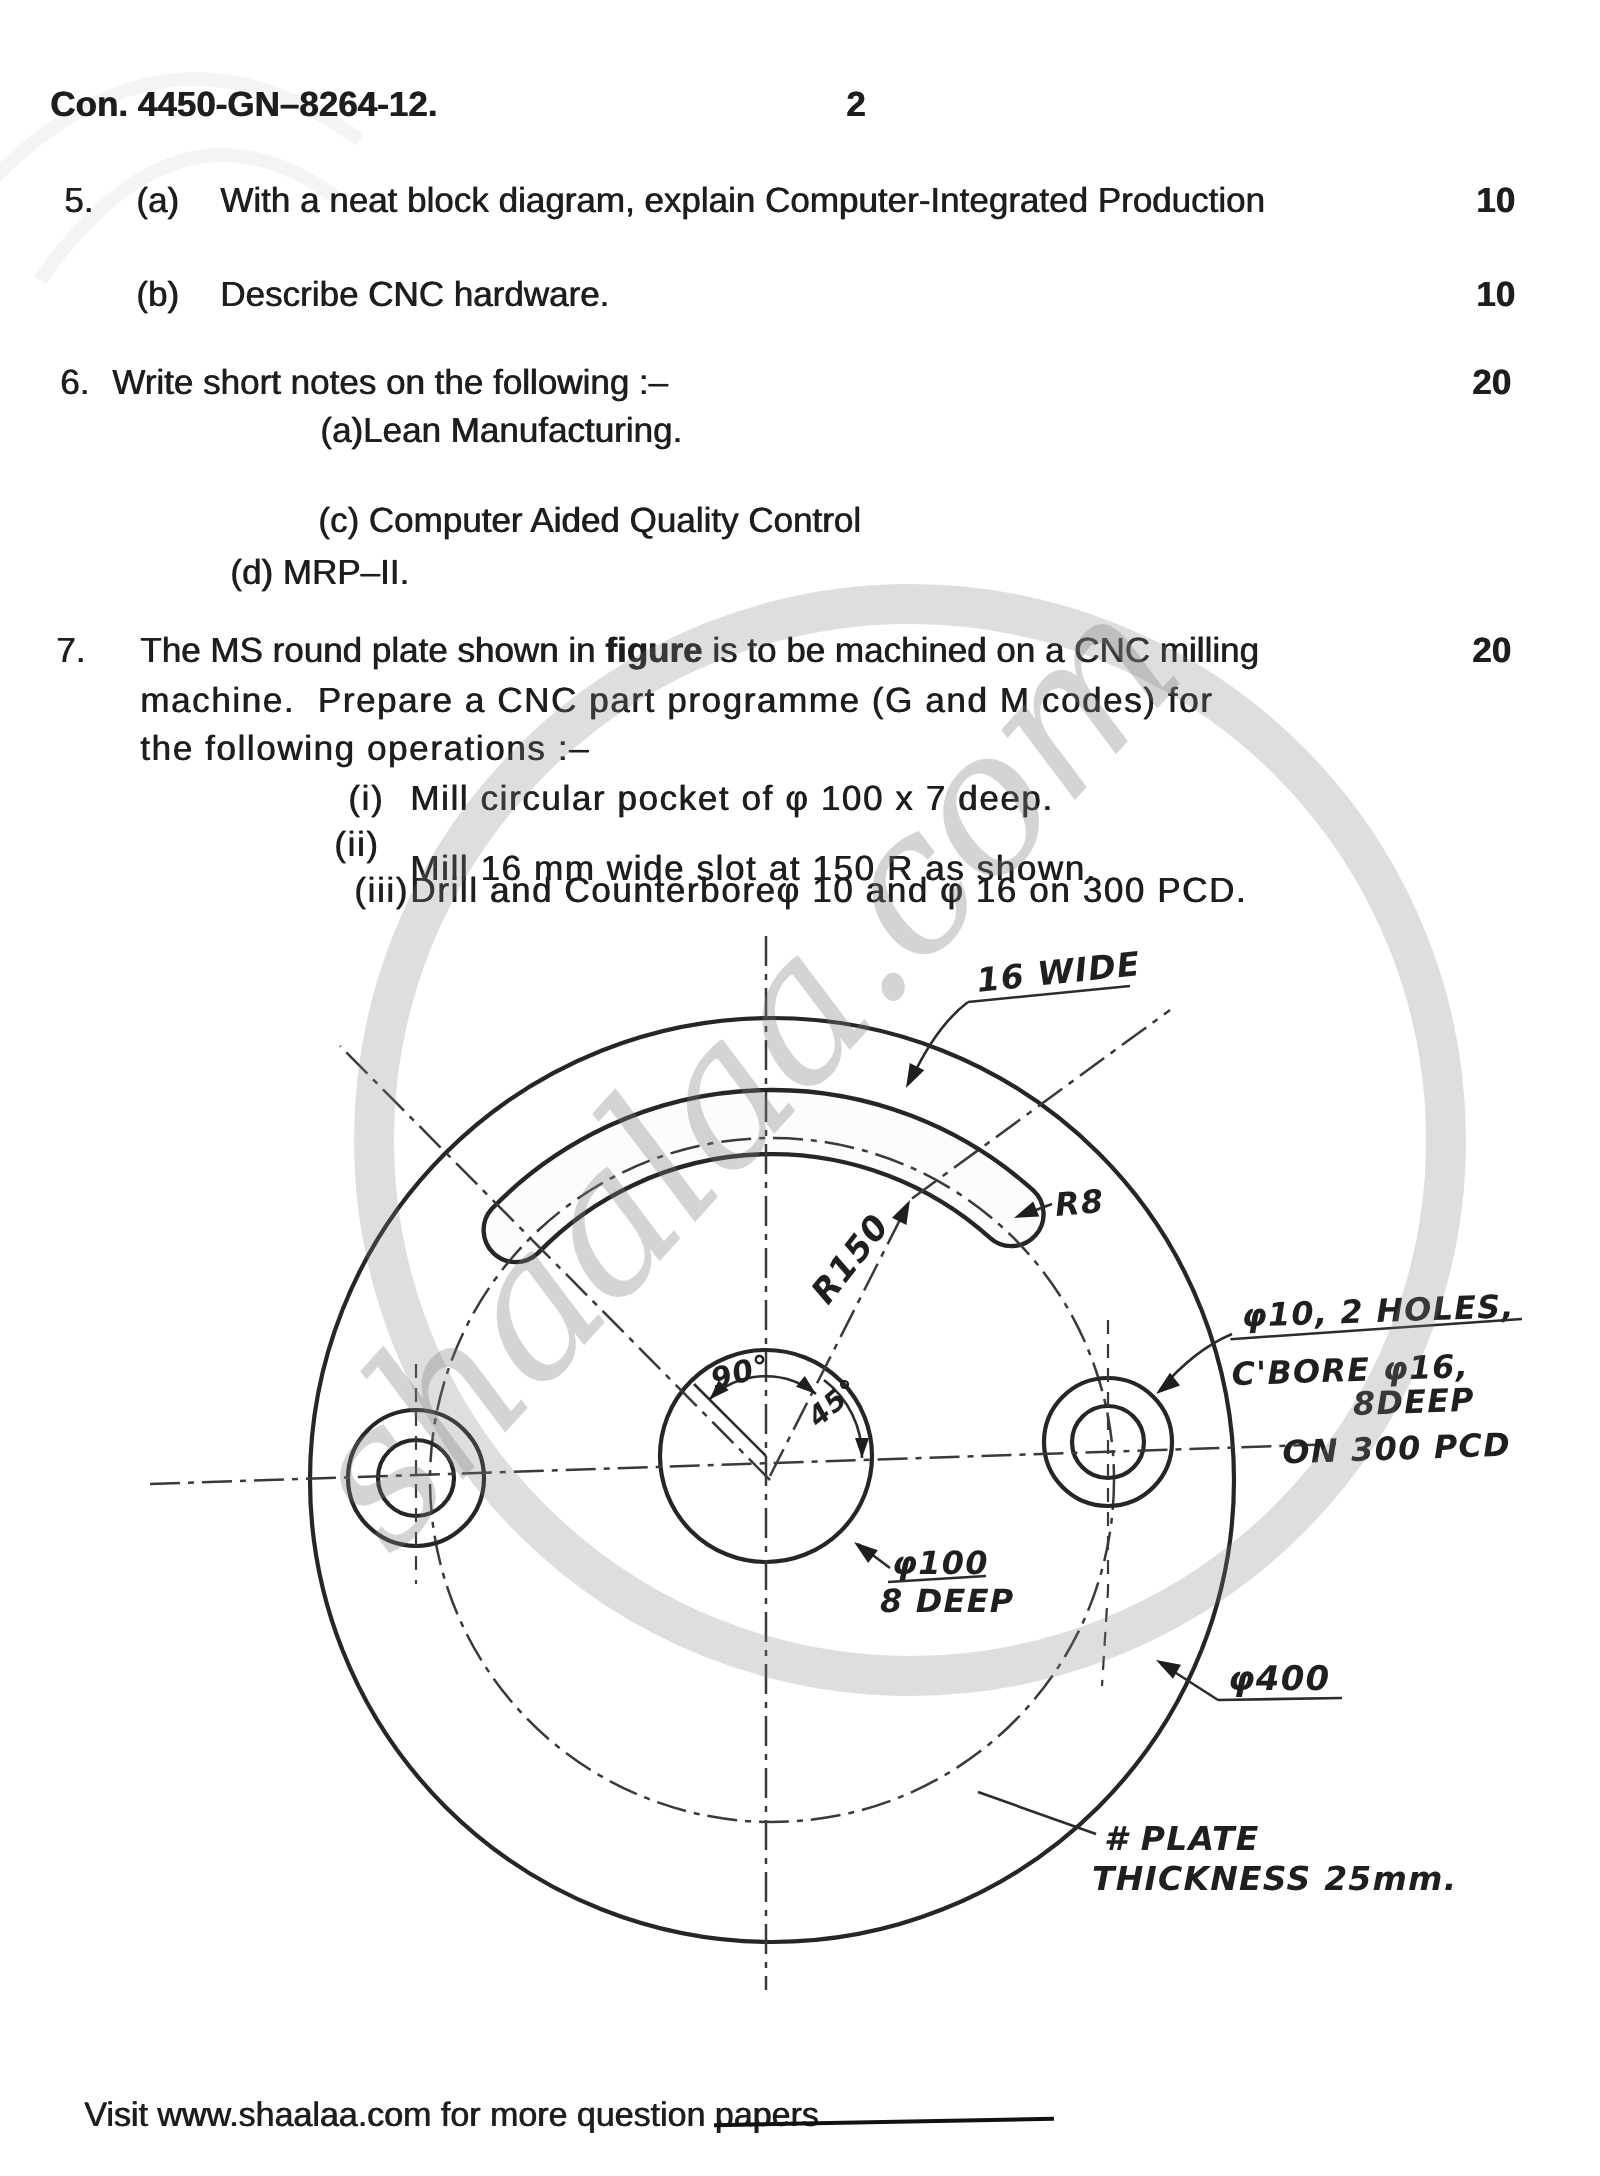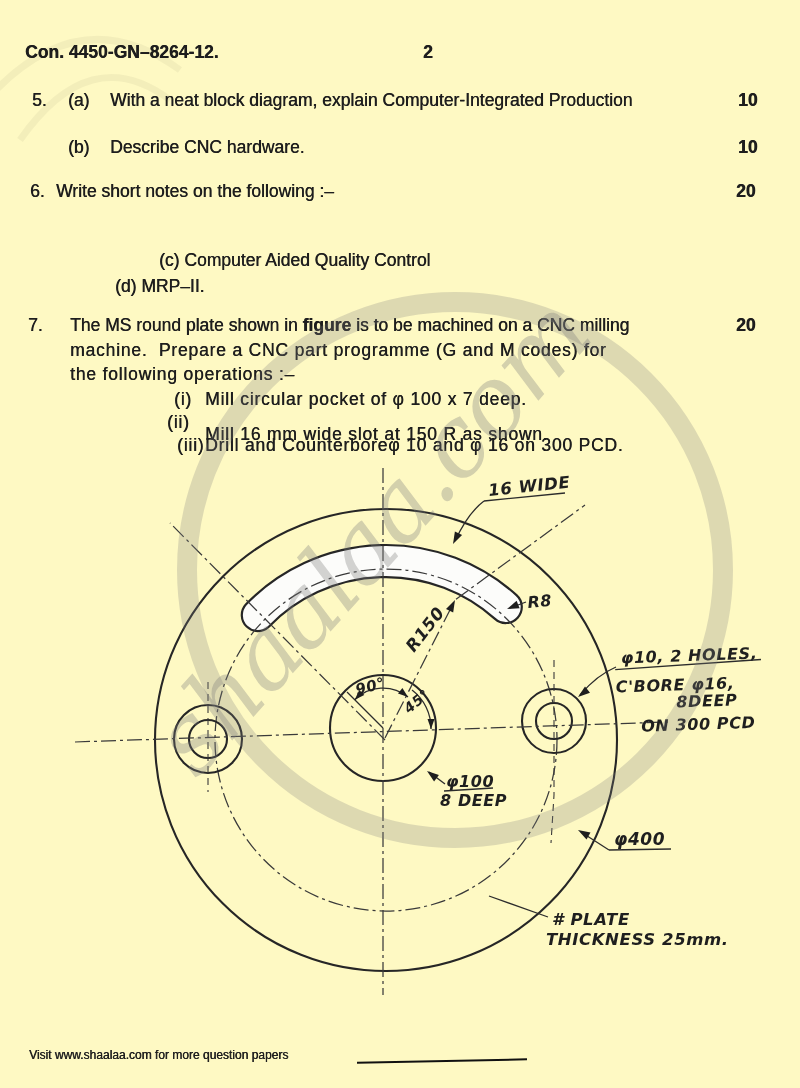--- a/index.html
+++ b/index.html
@@ -1,18 +1,18 @@
 <!DOCTYPE html>
 <html><head>
 <meta charset="utf-8">
 <style>
   html,body{margin:0;padding:0;background:#e8e8e8;}
   .page{
     position:relative;width:800px;height:1088px;margin:0 auto;
-    background:#fef9c3;overflow:hidden;
+    background:#ffffff;overflow:hidden;
     font-family:"Liberation Sans",sans-serif;color:#1e1e1e;
   }
   .t{position:absolute;white-space:pre;font-size:17.5px;line-height:1.2;
      text-shadow:0.4px 0 currentColor;}
   .b{font-weight:bold;}
   .sp{letter-spacing:0.8px;}
   .marks{font-weight:bold;}
   .footerline{position:absolute;background:#111;height:2px;transform:rotate(-1.1deg);}
   
   .fig{position:absolute;left:0;top:460px;}
@@ -46,20 +46,21 @@
     <div class="t" style="left:68px;top:90px;">(a)</div>
     <div class="t" style="left:110px;top:90px;">With a neat block diagram, explain Computer-Integrated Production</div>
     <div class="t marks" style="left:738px;top:90px;">10</div>
     <div class="t" style="left:68px;top:137px;">(b)</div>
     <div class="t" style="left:110px;top:137px;text-align:center;">Describe CNC hardware.</div>
     <div class="t marks" style="left:738px;top:137px;">10</div>
 
     <div class="t" style="left:30px;top:181px;">6.</div>
     <div class="t" style="left:56px;top:181px;">Write short notes on the following :–</div>
     <div class="t marks" style="left:736px;top:181px;">20</div>
+    <div class="t" style="left:160px;top:205px;">(a)Lean Manufacturing.</div>
     <div class="t" style="left:115px;top:250px;margin-left:44px;">(c) Computer Aided Quality Control</div>
     <div class="t" style="left:115px;top:276px;">(d) MRP–II.</div>
 
     <div class="t" style="left:28px;top:315px;">7.</div>
     <div class="t" style="left:70px;top:315px;"><span>The MS round plate shown in </span><span class="b">figure</span><span> is to be machined on a CNC milling</span></div>
     <div class="t marks" style="left:736px;top:315px;">20</div>
     <div class="t sp" style="left:70px;top:340px;">machine.  Prepare a CNC part programme (G and M codes) for</div>
     <div class="t sp" style="left:70px;top:364px;">the following operations :–</div>
     <div class="t sp" style="left:174px;top:389px;">(i)</div>
     <div class="t sp" style="left:205px;top:389px;">Mill circular pocket of φ 100 x 7 deep.</div>
@@ -134,21 +135,21 @@
       <text class="hwt" font-size="17" x="614" y="385">φ400</text>
       <path class="stthin" d="M 609 390 L 671 389"></path>
       <path class="stthin" d="M 609 390 L 581 372"></path>
       <polygon class="ah" points="578,370 590.5,372.4 586.5,379.4"></polygon>
 
       <path class="stthin" d="M 548 457 L 489 436"></path>
       <text class="hwt" font-size="16.5" x="552" y="465"># PLATE</text>
       <text class="hwt" font-size="16.5" x="546" y="485">THICKNESS 25mm.</text>
     </svg>
 
-    <div class="t" style="left:29px;top:1048px;font-size:12px;">Visit www.shaalaa.com for more question papers</div>
+    <div class="t" style="left:42px;top:1048px;font-size:17px;">Visit www.shaalaa.com for more question papers</div>
     <div class="footerline" style="left:357px;top:1060px;width:170px;"></div>
   </div>
 
   <div class="wm">
     <svg width="800" height="1088" viewBox="0 0 800 1088">
       <circle cx="455" cy="570" r="268" fill="none" stroke="rgba(128,128,128,0.26)" stroke-width="20"></circle>
       <path d="M -30 120 Q 70 -10 180 70 M 20 140 Q 90 40 170 100" fill="none" stroke="rgba(0,0,0,0.045)" stroke-width="7"></path>
     </svg>
     <div class="wmtext">shaalaa.com</div>
   </div>

